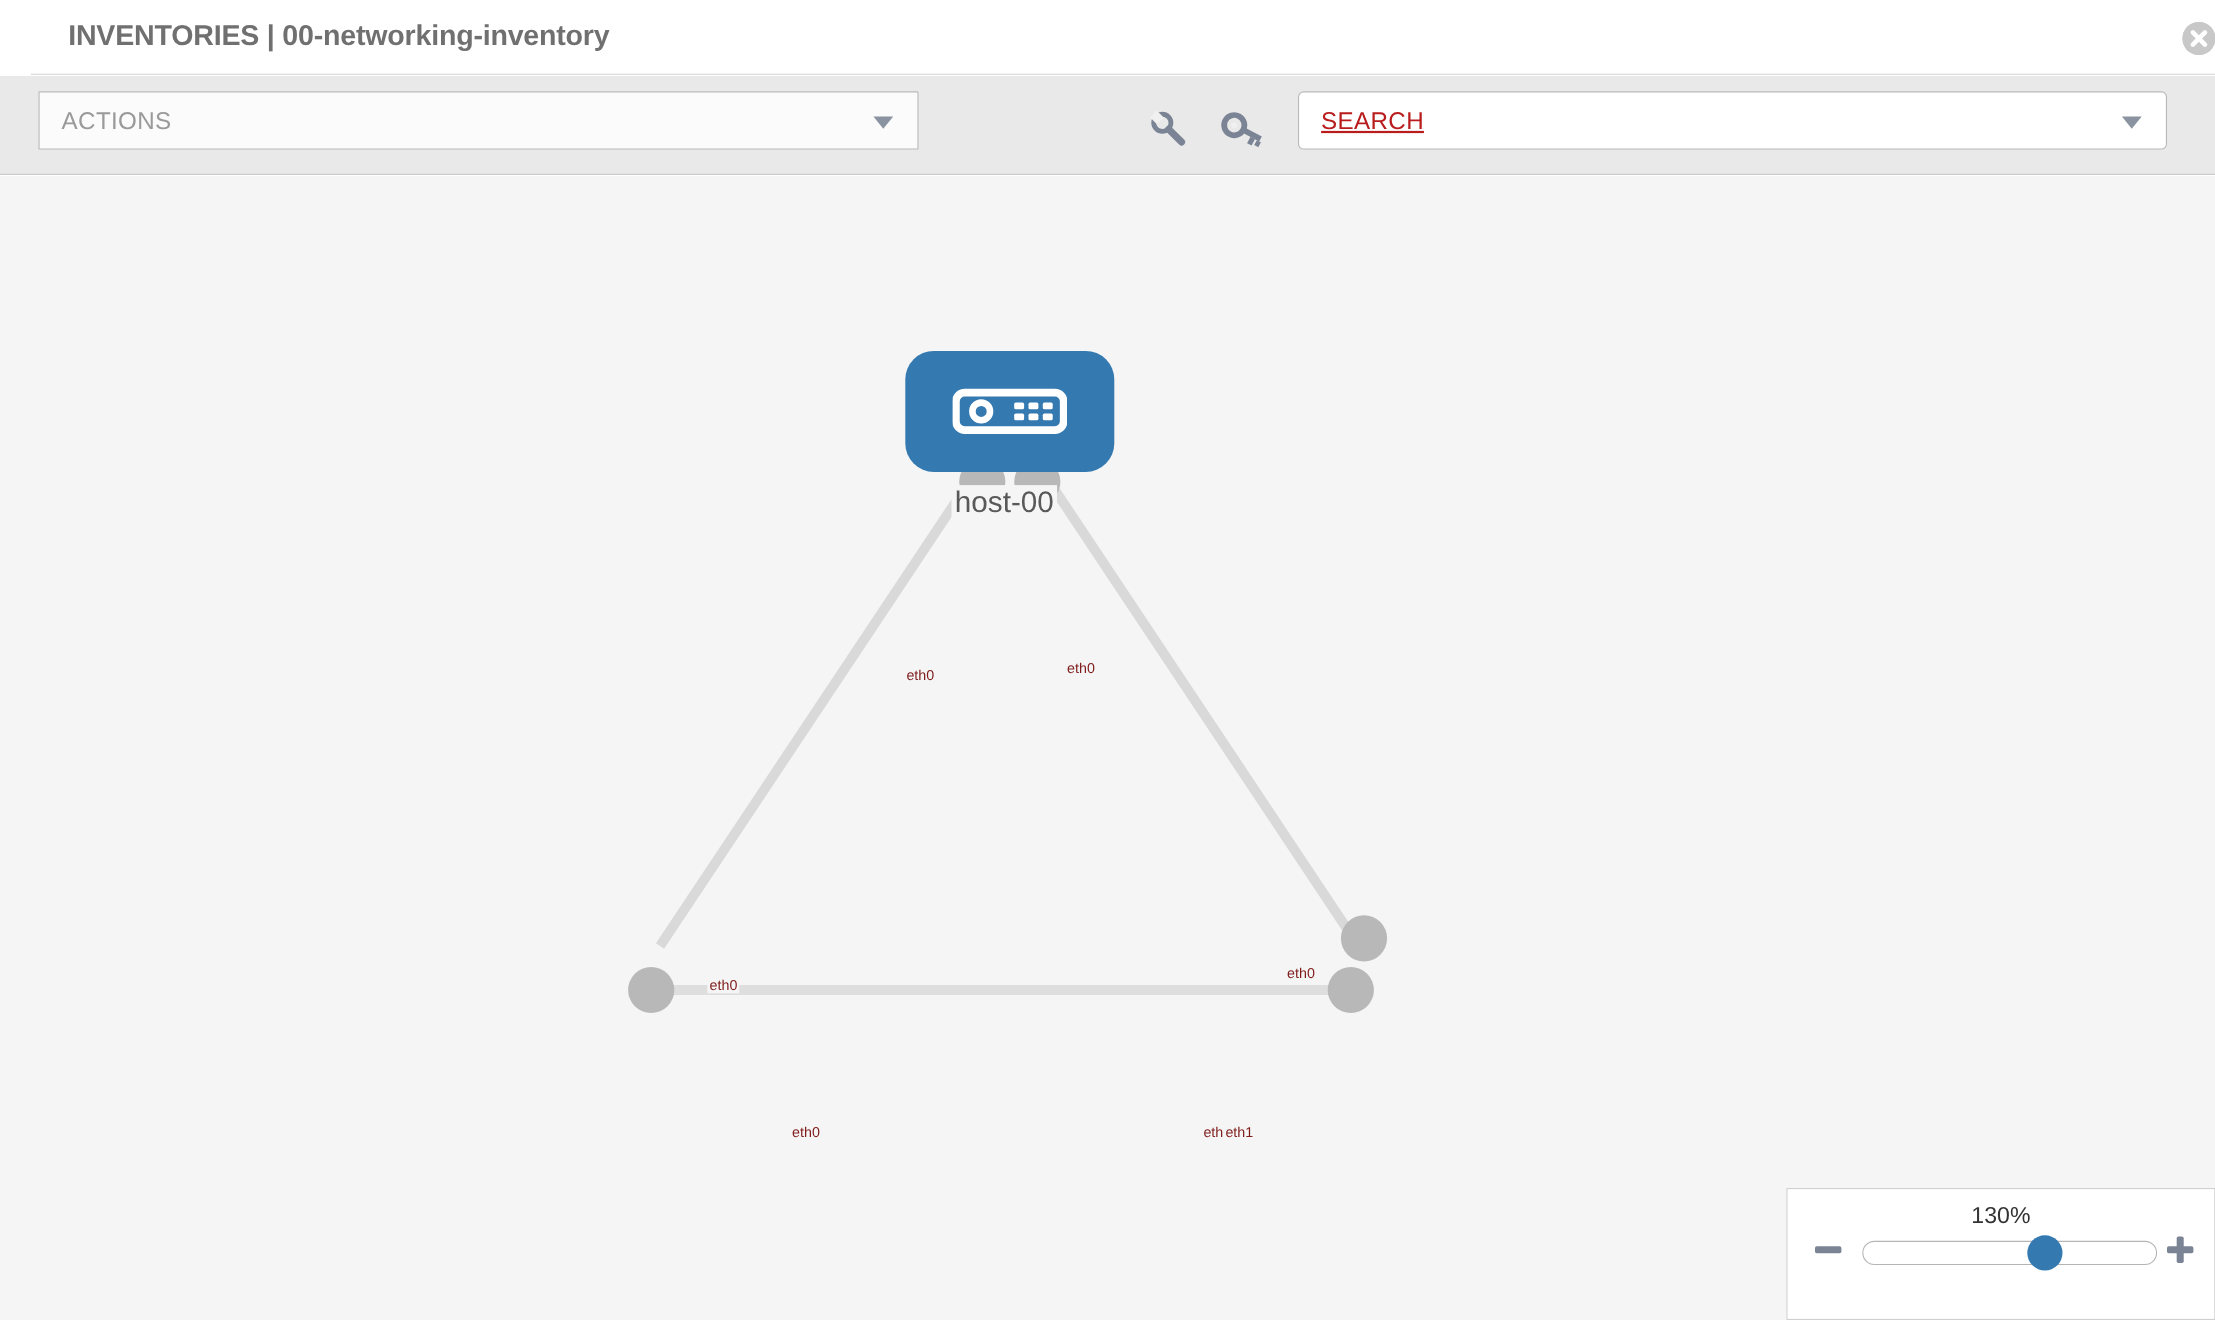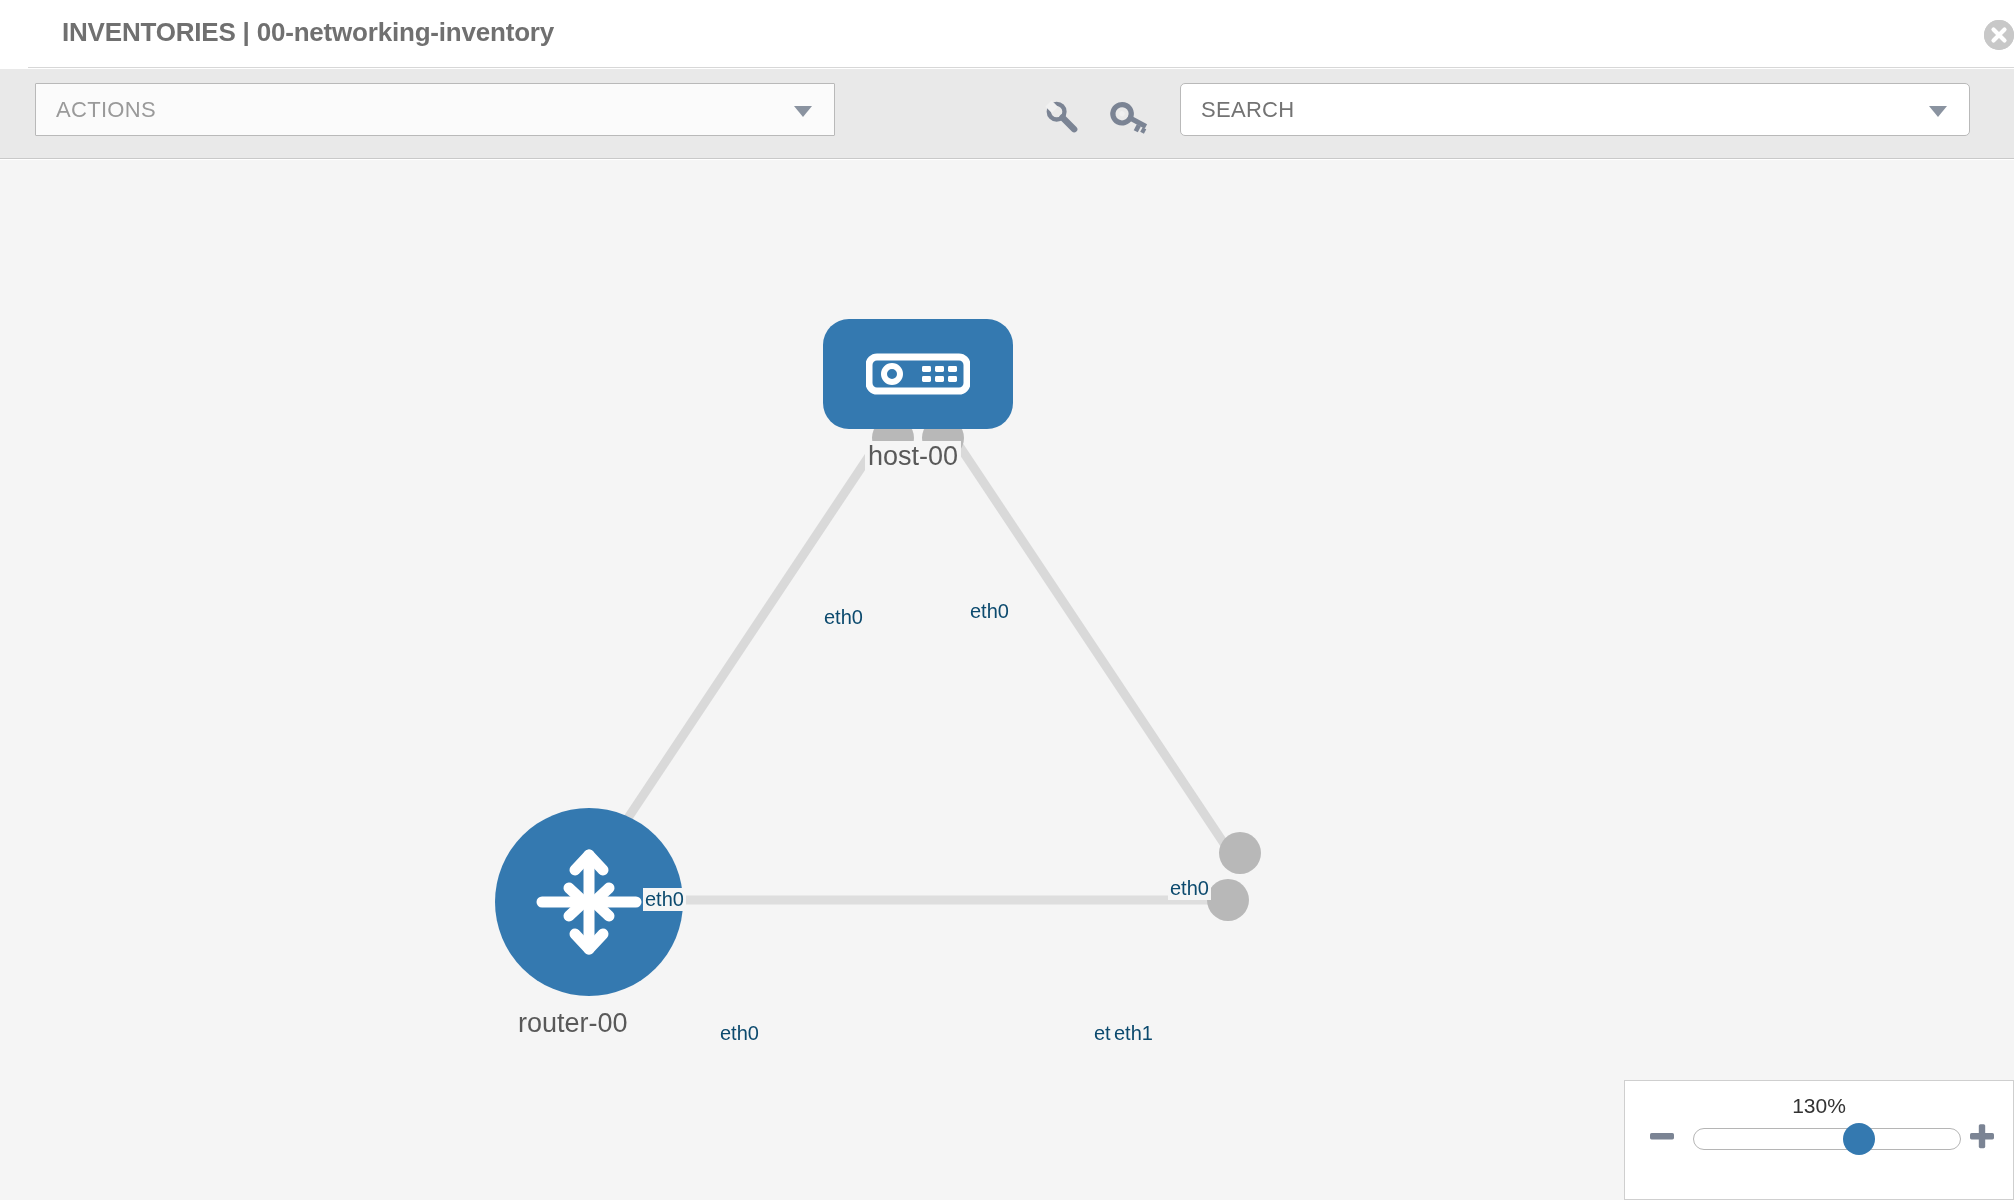--- a/index.html
+++ b/index.html
@@ -56,21 +56,21 @@
   .tool-icon.key { left: 1107px; }
 
   .search-select {
     position: absolute; left: 1180px; top: 83px;
     width: 790px; height: 53px;
     background: #ffffff; border: 1px solid #b9b9b9; border-radius: 5px;
     cursor: text;
   }
   .search-select .label {
     position: absolute; left: 20px; top: 13px;
-    font-size: 22px; color: #737373; letter-spacing: 0.3px;
+    font-size: 22px; color: #b91c1c; letter-spacing: 0.3px; text-decoration: underline;
   }
 
   
   .canvas {
     position: absolute; left: 0; top: 160px;
     width: 2014px; height: 1040px; background: #f5f5f5; overflow: hidden;
   }
   .topology { position: absolute; left: 0; top: 0; width: 2014px; height: 1040px; }
 
   .node { position: absolute; cursor: pointer; }
@@ -78,21 +78,21 @@
     position: absolute; left: 0; top: 0;
     background: #3479b0; display: flex; align-items: center; justify-content: center;
   }
   .node-label {
     position: absolute; white-space: nowrap;
     font-size: 27px; color: #595959;
     background: #f5f5f5; padding: 0 3px; text-align: center;
   }
   .iface-label {
     position: absolute; white-space: nowrap;
-    font-size: 20px; color: #0c4a6e;
+    font-size: 13px; color: #7f1d1d;
     background: #f5f5f5; padding: 0 2px;
   }
 
   
   .zoom-panel {
     position: absolute; right: 0; bottom: 0;
     width: 390px; height: 120px;
     background: #ffffff; border: 1px solid #cfcfcf; padding-left: 25px;
   }
   .zoom-value {
@@ -192,37 +192,20 @@
             <rect x="82" y="21" width="9" height="6" rx="1.4"></rect>
             <rect x="56" y="31" width="9" height="6" rx="1.4"></rect>
             <rect x="69" y="31" width="9" height="6" rx="1.4"></rect>
             <rect x="82" y="31" width="9" height="6" rx="1.4"></rect>
           </g>
         </svg>
       </div>
       <div class="node-label" style="left:42px; top:122px;">host-00</div>
     </div>
 
-    <div class="node" style="left:495px; top:648px; width:188px; height:188px;">
-      <div class="node-shape" style="width:188px; height:188px; border-radius:50%;">
-        <svg width="118" height="118" viewBox="0 0 118 118" aria-hidden="true">
-          <g stroke="#ffffff" stroke-width="11" stroke-linecap="round" stroke-linejoin="round" fill="none">
-            <line x1="59" y1="12" x2="59" y2="54"></line>
-            <polyline points="45,27 59,12 73,27"></polyline>
-            <line x1="59" y1="106" x2="59" y2="64"></line>
-            <polyline points="45,91 59,106 73,91"></polyline>
-            <line x1="12" y1="59" x2="54" y2="59"></line>
-            <polyline points="39,45 54,59 39,73"></polyline>
-            <line x1="106" y1="59" x2="64" y2="59"></line>
-            <polyline points="79,45 64,59 79,73"></polyline>
-          </g>
-        </svg>
-      </div>
-      <div class="node-label" style="left:20px; top:200px;">router-00</div>
-    </div>
 
 
     <div class="iface-label" style="left:822px; top:446px;">eth0</div>
     <div class="iface-label" style="left:968px; top:440px;">eth0</div>
     <div class="iface-label" style="left:643px; top:728px;">eth0</div>
     <div class="iface-label" style="left:1168px; top:717px;">eth0</div>
     <div class="iface-label" style="left:718px; top:862px;">eth0</div>
     <div class="iface-label" style="left:1092px; top:862px;">eth0</div>
     <div class="iface-label" style="left:1112px; top:862px;text-align:center;">eth1</div>
 

